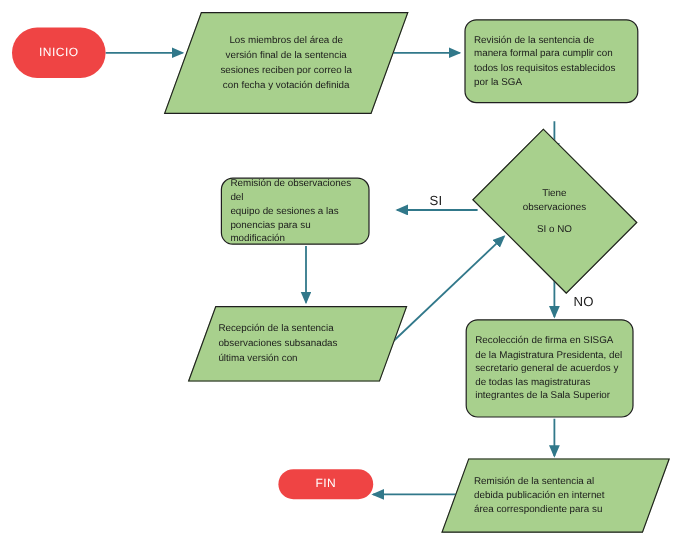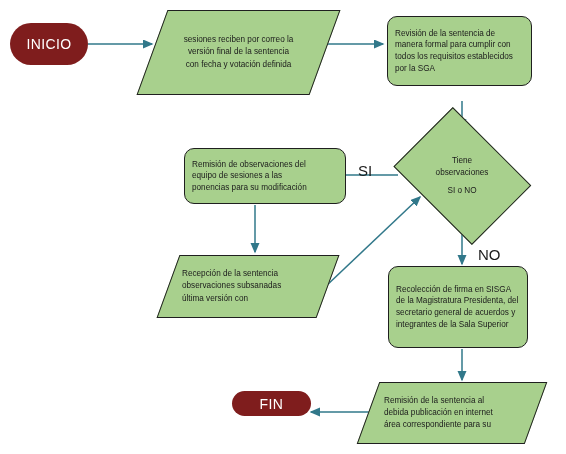--- a/index.html
+++ b/index.html
@@ -24,27 +24,27 @@
     width: 566px;
     height: 454px;
     pointer-events: none;
   }
   .node {
     position: absolute;
     box-sizing: border-box;
     border-radius: 10px;
   }
   .terminal {
-    background: #7f1d1d;
+    background: #ef4444;
     border-radius: 24px;
     display: flex;
     align-items: center;
     justify-content: center;
     color: #ffffff;
-    font-size: 14px;
+    font-size: 10px;
     letter-spacing: 0.4px;
   }
   .process {
     background: #a8d08d;
     border: 1.4px solid #1f1f1f;
     display: flex;
     align-items: center;
     padding: 4px 6px 4px 7px;
   }
   .process .txt {
@@ -112,21 +112,21 @@
     font-size: 8.2px;
     line-height: 1.45;
     color: #1b1b1b;
     text-align: center;
   }
   .decision-text .gap {
     height: 7px;
   }
   .edge-label {
     position: absolute;
-    font-size: 15px;
+    font-size: 11px;
     color: #1b1b1b;
     white-space: nowrap;
   }
 </style>
 </head>
 <body>
 
 <div id="canvas">
 
   <svg id="edges" viewBox="0 0 566 454" width="566" height="454">
@@ -156,22 +156,23 @@
   </svg>
 
   <div class="node terminal" style="left:10px; top:23px; width:78px; height:42px;">
     <span>INICIO</span>
   </div>
 
   <div class="skew-wrap" style="left:152px; top:10px; width:173px; height:85px;">
     <div class="skew-shape"></div>
     <div class="skew-text" style="padding:0 16px;">
       <div class="txt" style="text-align:center;">
+        <div>Los miembros del área de</div>
+        <div>versión final de la sentencia</div>
         <div>sesiones reciben por correo la</div>
-        <div>versión final de la sentencia</div>
         <div>con fecha y votación definida</div>
       </div>
     </div>
   </div>
 
   <div class="node process" style="left:387px; top:16px; width:145px; height:70px;">
     <div class="txt">
       <div>Revisión de la sentencia de</div>
       <div>manera formal para cumplir con</div>
       <div>todos los requisitos establecidos</div>
@@ -186,21 +187,21 @@
       <div>observaciones</div>
       <div class="gap"></div>
       <div>SI o NO</div>
     </div>
   </div>
 
   <div class="edge-label" style="left:358px; top:162px;">SI</div>
 
   <div class="edge-label" style="left:478px; top:246px;">NO</div>
 
-  <div class="node process" style="left:184px; top:148px; width:162px; height:56px;">
+  <div class="node process" style="left:184px; top:148px; width:124px; height:56px;">
     <div class="txt">
       <div>Remisión de observaciones del</div>
       <div>equipo de sesiones a las</div>
       <div>ponencias para su modificación</div>
     </div>
   </div>
 
   <div class="skew-wrap" style="left:168px; top:255px; width:160px; height:63px;">
     <div class="skew-shape"></div>
     <div class="skew-text" style="padding:0 14px; justify-content:flex-start;align-items:center;">
@@ -210,25 +211,26 @@
         <div>última versión con</div>
       </div>
     </div>
   </div>
 
   <div class="node process" style="left:388px; top:266px; width:140px; height:82px;">
     <div class="txt">
       <div>Recolección de firma en SISGA</div>
       <div>de la Magistratura Presidenta, del</div>
       <div>secretario general de acuerdos y</div>
+      <div>de todas las magistraturas</div>
       <div>integrantes de la Sala Superior</div>
     </div>
   </div>
 
-  <div class="skew-wrap" style="left:368px; top:382px; width:168px; height:62px;">
+  <div class="skew-wrap" style="left:379px; top:382px; width:168px; height:62px;">
     <div class="skew-shape"></div>
     <div class="skew-text" style="padding:0 16px; justify-content:flex-start;">
       <div class="txt" style="text-align:left;">
         <div>Remisión de la sentencia al</div>
         <div>debida publicación en internet</div>
         <div>área correspondiente para su</div>
       </div>
     </div>
   </div>
 

